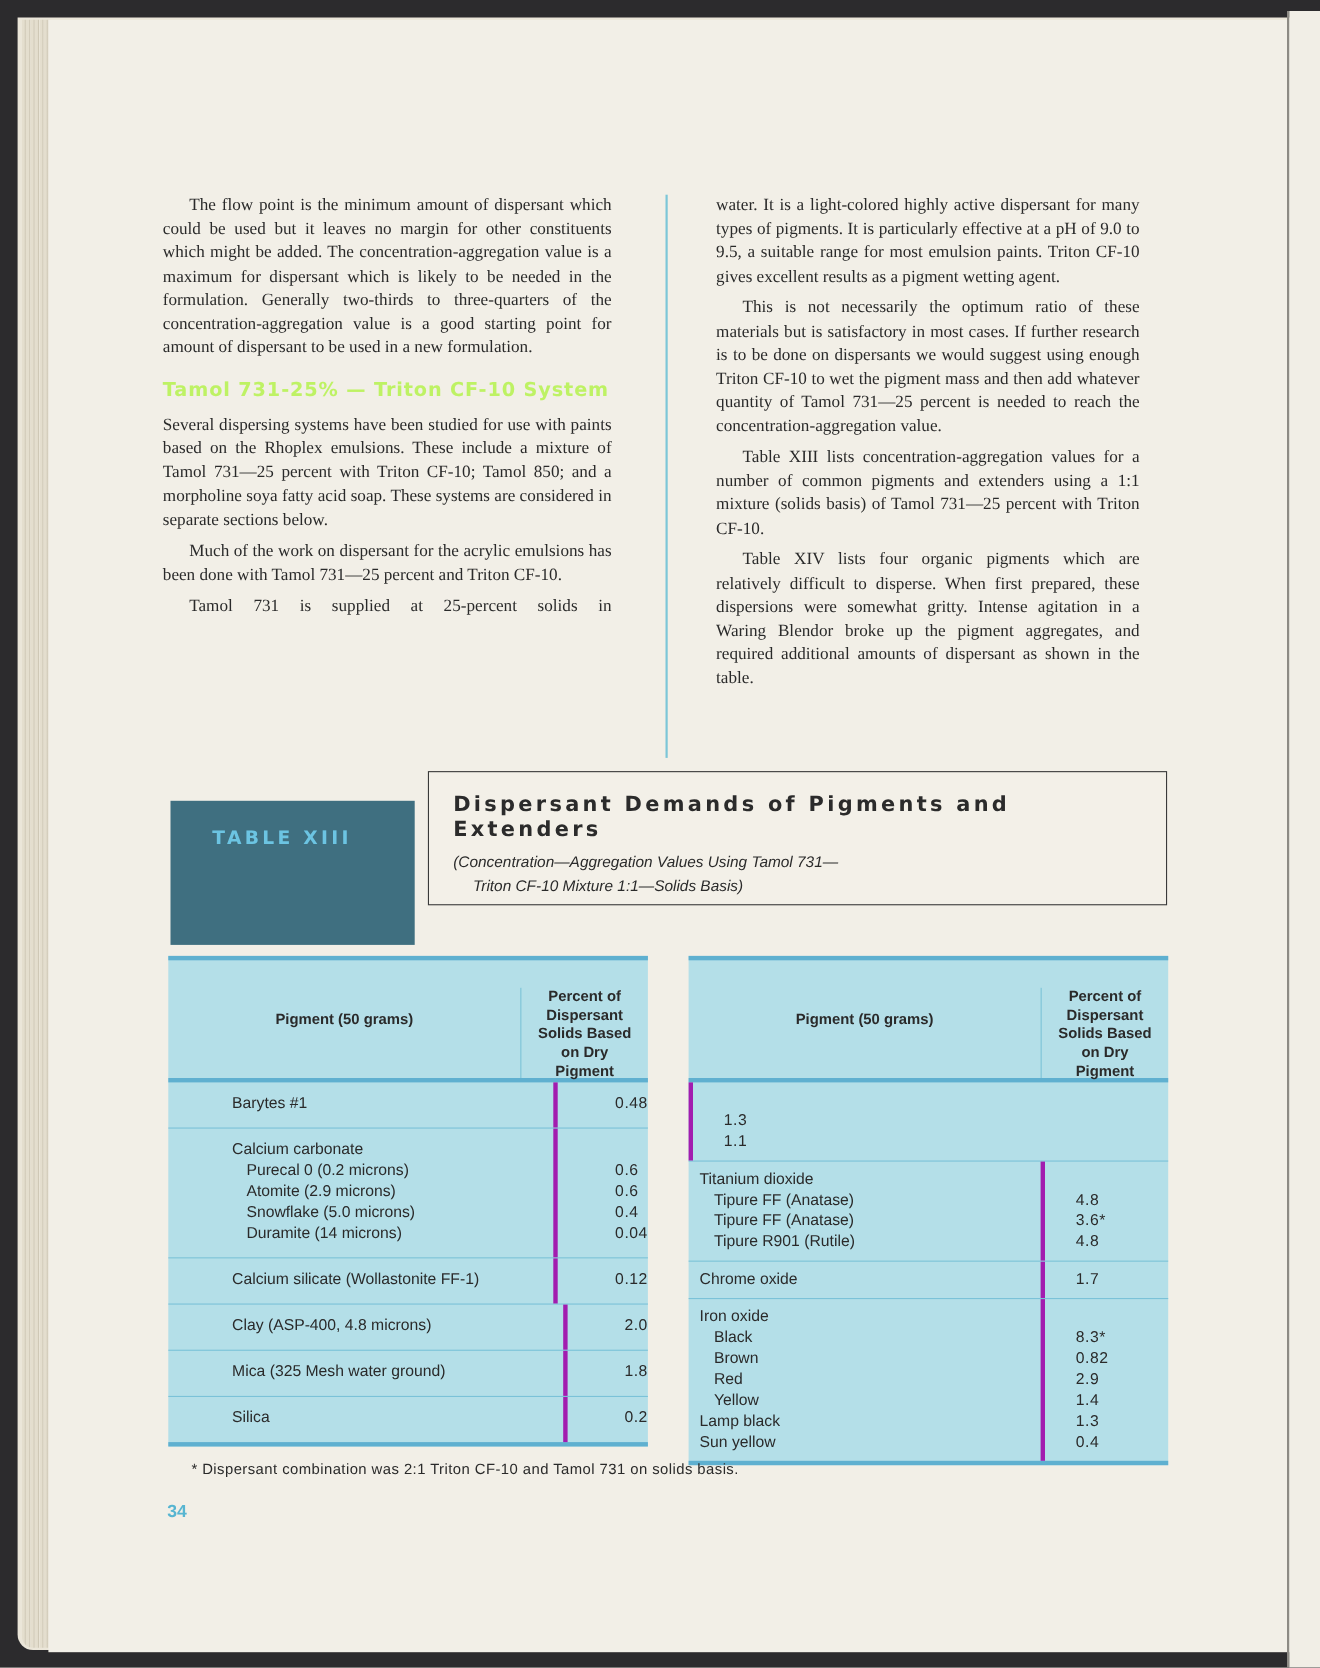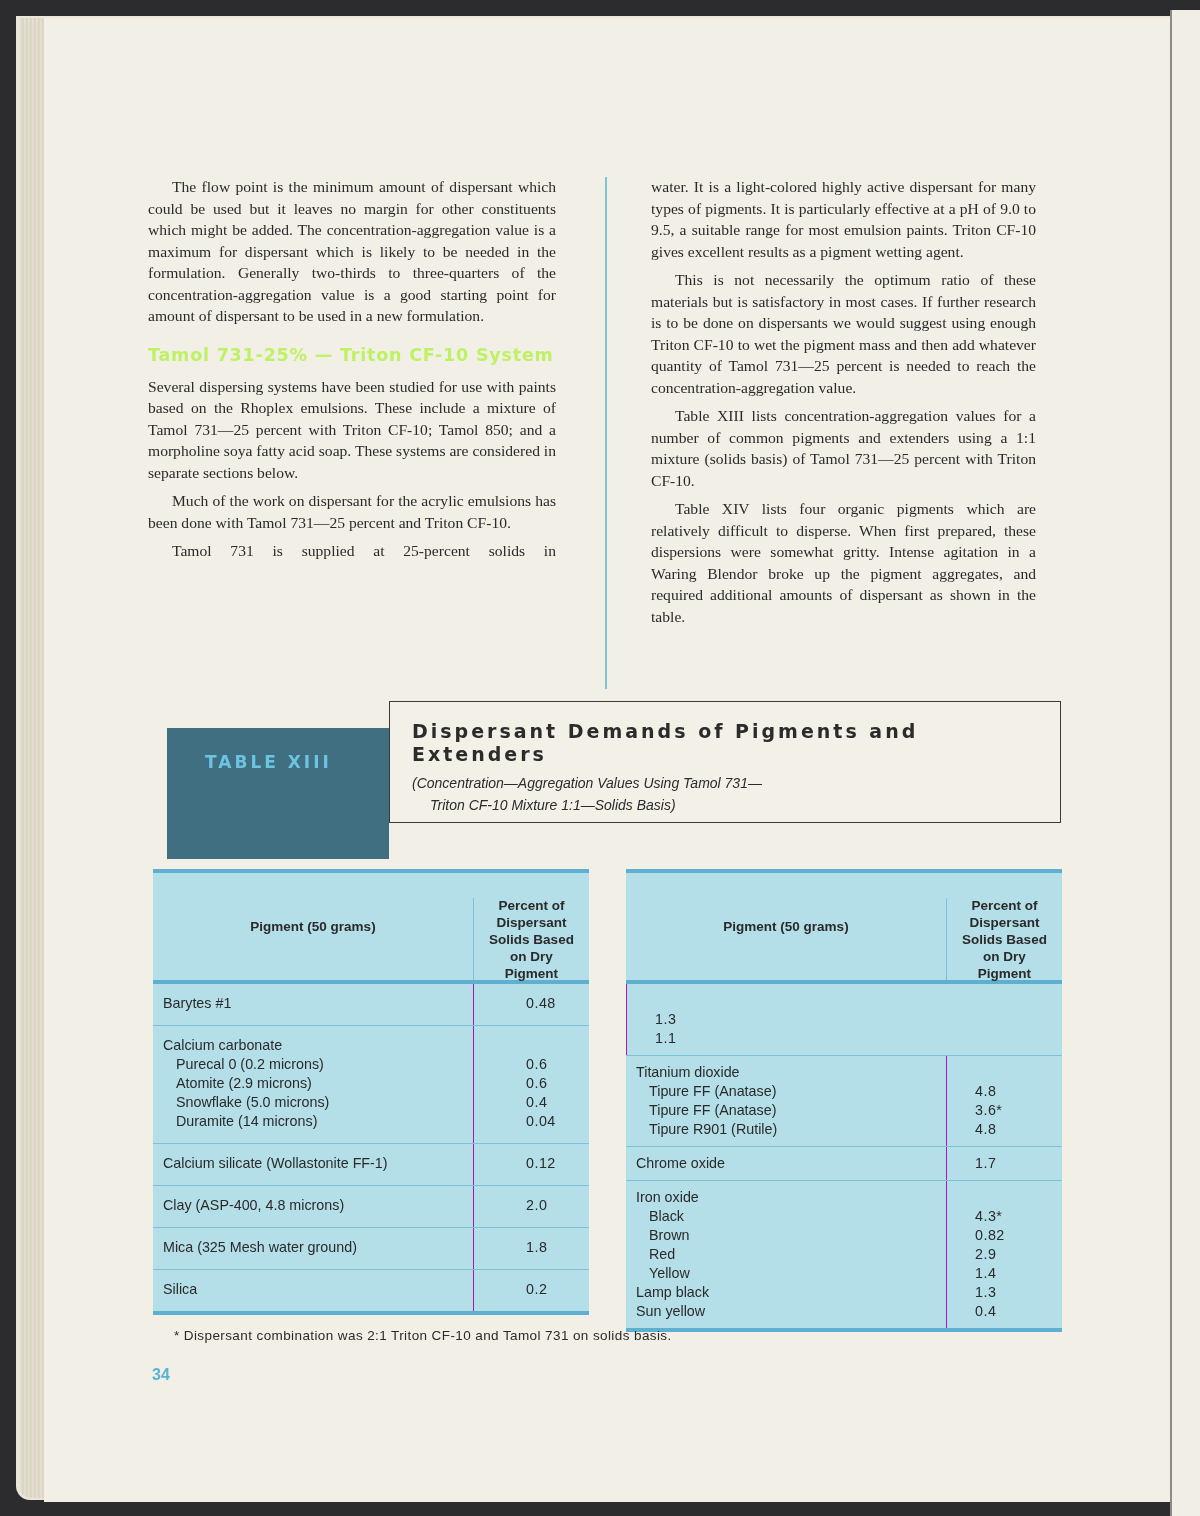--- a/index.html
+++ b/index.html
@@ -37,21 +37,21 @@
     #col-right { left: 651px; top: 176px; width: 385px; }
     .col-divider {
       position: absolute; left: 605px; top: 177px; width: 2px; height: 512px; background: #7cc6d8;
     }
     .section-heading {
       color: #bef264; font-family: "DejaVu Sans", sans-serif; font-weight: bold;
       font-size: 17.5px; line-height: 21px; letter-spacing: 0.8px; margin: 18px 0 10px 0;
     }
 
     .table-label-box {
-      position: absolute; left: 167px; top: 728px; width: 222px; height: 131px;
+      position: absolute; left: 155px; top: 728px; width: 222px; height: 131px;
       background: #3f6f80;
     }
     .table-label-text {
       position: absolute; left: 38px; top: 24px; color: #6cc4e2;
       font-family: "DejaVu Sans", sans-serif; font-weight: bold; font-size: 17px; letter-spacing: 3px;
     }
     .table-title-box {
       position: absolute; left: 389px; top: 701px; width: 672px; height: 122px;
       border: 1.5px solid #3a3a3a; box-sizing: border-box; background: #f3f0e8;
     }
@@ -70,25 +70,25 @@
       font-family: "Liberation Sans", sans-serif; color: #2a2a2a; font-size: 14.3px;
     }
     #table-left { left: 153px; top: 869px; width: 436px; }
     #table-right { left: 626px; top: 869px; width: 436px; }
     .t-head { display: flex; border-bottom: 4px solid #5fb0d0; height: 107px; }
     .t-head .c1 { width: 320px; display: flex; align-items: center; justify-content: center; font-weight: bold; font-size: 13.5px; }
     .t-head .c2 { flex: 1; border-left: 1px solid #7bc2d8; display: flex; align-items: center; justify-content: center; text-align: center; font-weight: bold; font-size: 13.5px; line-height: 17px; margin-top: 25px; }
     .t-group { display: flex; border-top: 1px solid #7bc2d8; }
     .t-group:first-of-type { border-top: none; }
     .t-group .c1 { width: 320px; padding: 7px 0 7px 10px; box-sizing: border-box; line-height: 19px; }
-    .t-group .c2 { flex: 1; border-left: 1px solid #a21caf; padding: 7px 0 7px 0; box-sizing: border-box; line-height: 19px; }
+    .t-group .c2 { flex: 1; border-left: 4px solid #a21caf; padding: 7px 0 7px 0; box-sizing: border-box; line-height: 19px; }
     .t-group .row { display: block; white-space: nowrap; height: 19px; }
     .t-group .row.sub { padding-left: 13px; }
     .t-group .val { display: block; height: 19px; padding-left: 52px; letter-spacing: 0.5px; }
-    #table-left .t-group .c1 { padding-top: 10px; padding-bottom: 12px; }
+    #table-left .t-group .c1 { padding-top: 10px; padding-bottom: 12px; margin-left: 48px; }
     #table-left .t-group .c2 { padding-top: 10px; padding-bottom: 12px; }
     #table-right .t-group .c2 .val { padding-left: 28px; }
 
     .footnote {
       position: absolute; left: 174px; top: 1328px; color: #2a2a2a;
       font-family: "Liberation Sans", sans-serif; font-size: 13.5px; letter-spacing: 0.4px;
     }
     .page-number {
       position: absolute; left: 152px; top: 1366px; color: #57b5d1;
       font-family: "Liberation Sans", sans-serif; font-weight: bold; font-size: 16px;
@@ -236,21 +236,21 @@
           <span class="row">Iron oxide</span>
           <span class="row sub">Black</span>
           <span class="row sub">Brown</span>
           <span class="row sub">Red</span>
           <span class="row sub">Yellow</span>
           <span class="row">Lamp black</span>
           <span class="row">Sun yellow</span>
         </div>
         <div class="c2">
           <span class="val"></span>
-          <span class="val">4.3*</span>
+          <span class="val">8.3*</span>
           <span class="val">0.82</span>
           <span class="val">2.9</span>
           <span class="val">1.4</span>
           <span class="val">1.3</span>
           <span class="val">0.4</span>
         </div>
       </div>
     </div>
 </div>
 

